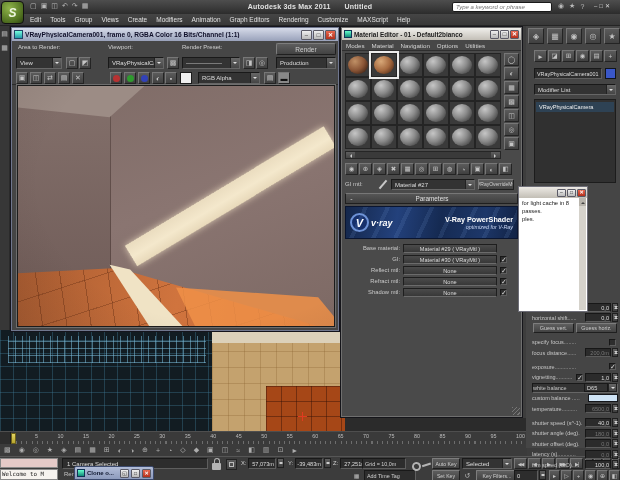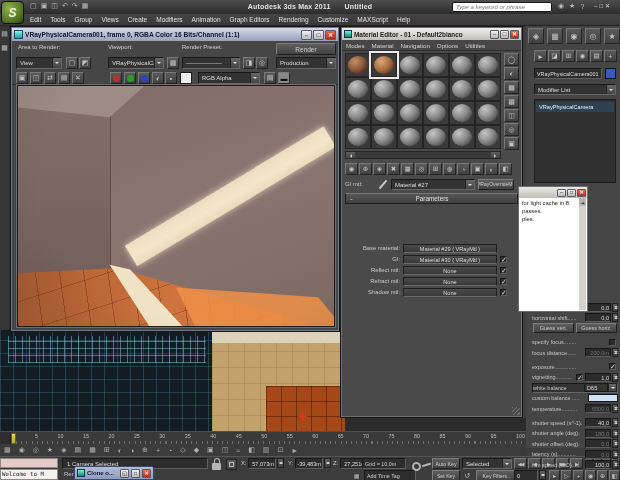--- a/index.html
+++ b/index.html
@@ -477,20 +477,28 @@
         <span class="dd-val">Material #27</span>
           <span class="dd-btn"></span>
       </div>
       <span class="typebtn btn3d">VRayOverrideMtl</span>
     </div>
     <div id="rollout">
       <span class="minus">-</span>
       <span class="rtitle">Parameters</span>
       <span style="width:9px"></span>
     </div>
+    <div id="banner">
+      <span class="vlogo">V</span>
+      <span class="vword">v·ray</span>
+      <span class="bright">
+        <div class="btitle">V-Ray PowerShader</div>
+        <div class="bsub">optimized for V-Ray</div>
+      </span>
+    </div>
     <div id="mparams">
 
         <div class="mrow">
           <span class="mlabel">Base material:</span>
           <span class="mval">Material #29 ( VRayMtl )</span>
           <span class="chkbox mchk"></span>
         </div>
 
         <div class="mrow">
           <span class="mlabel">GI:</span>

